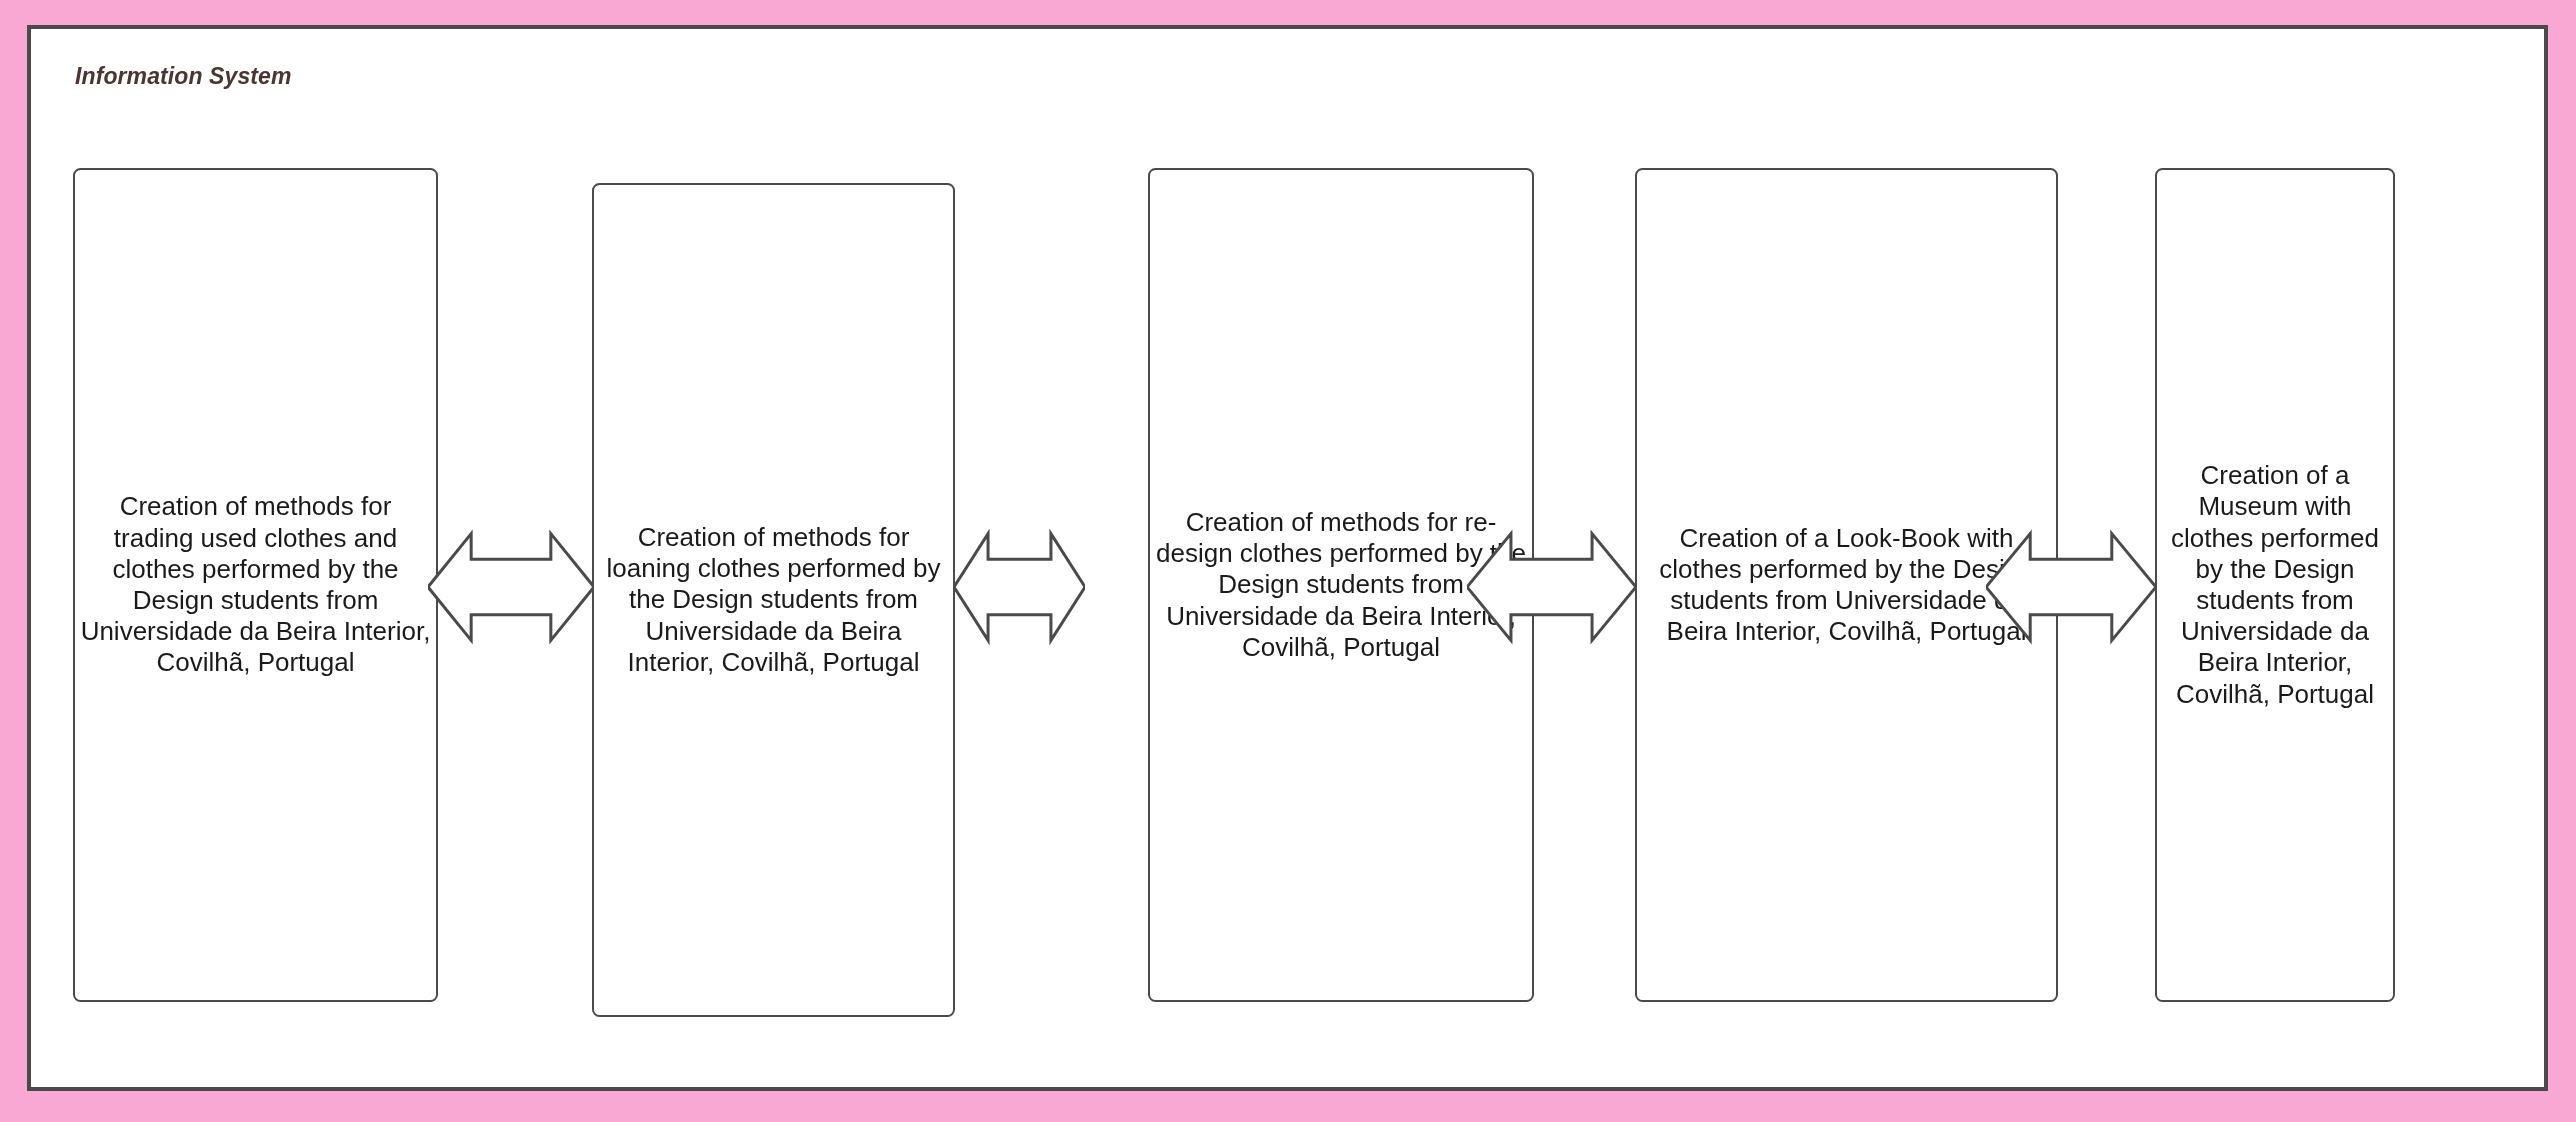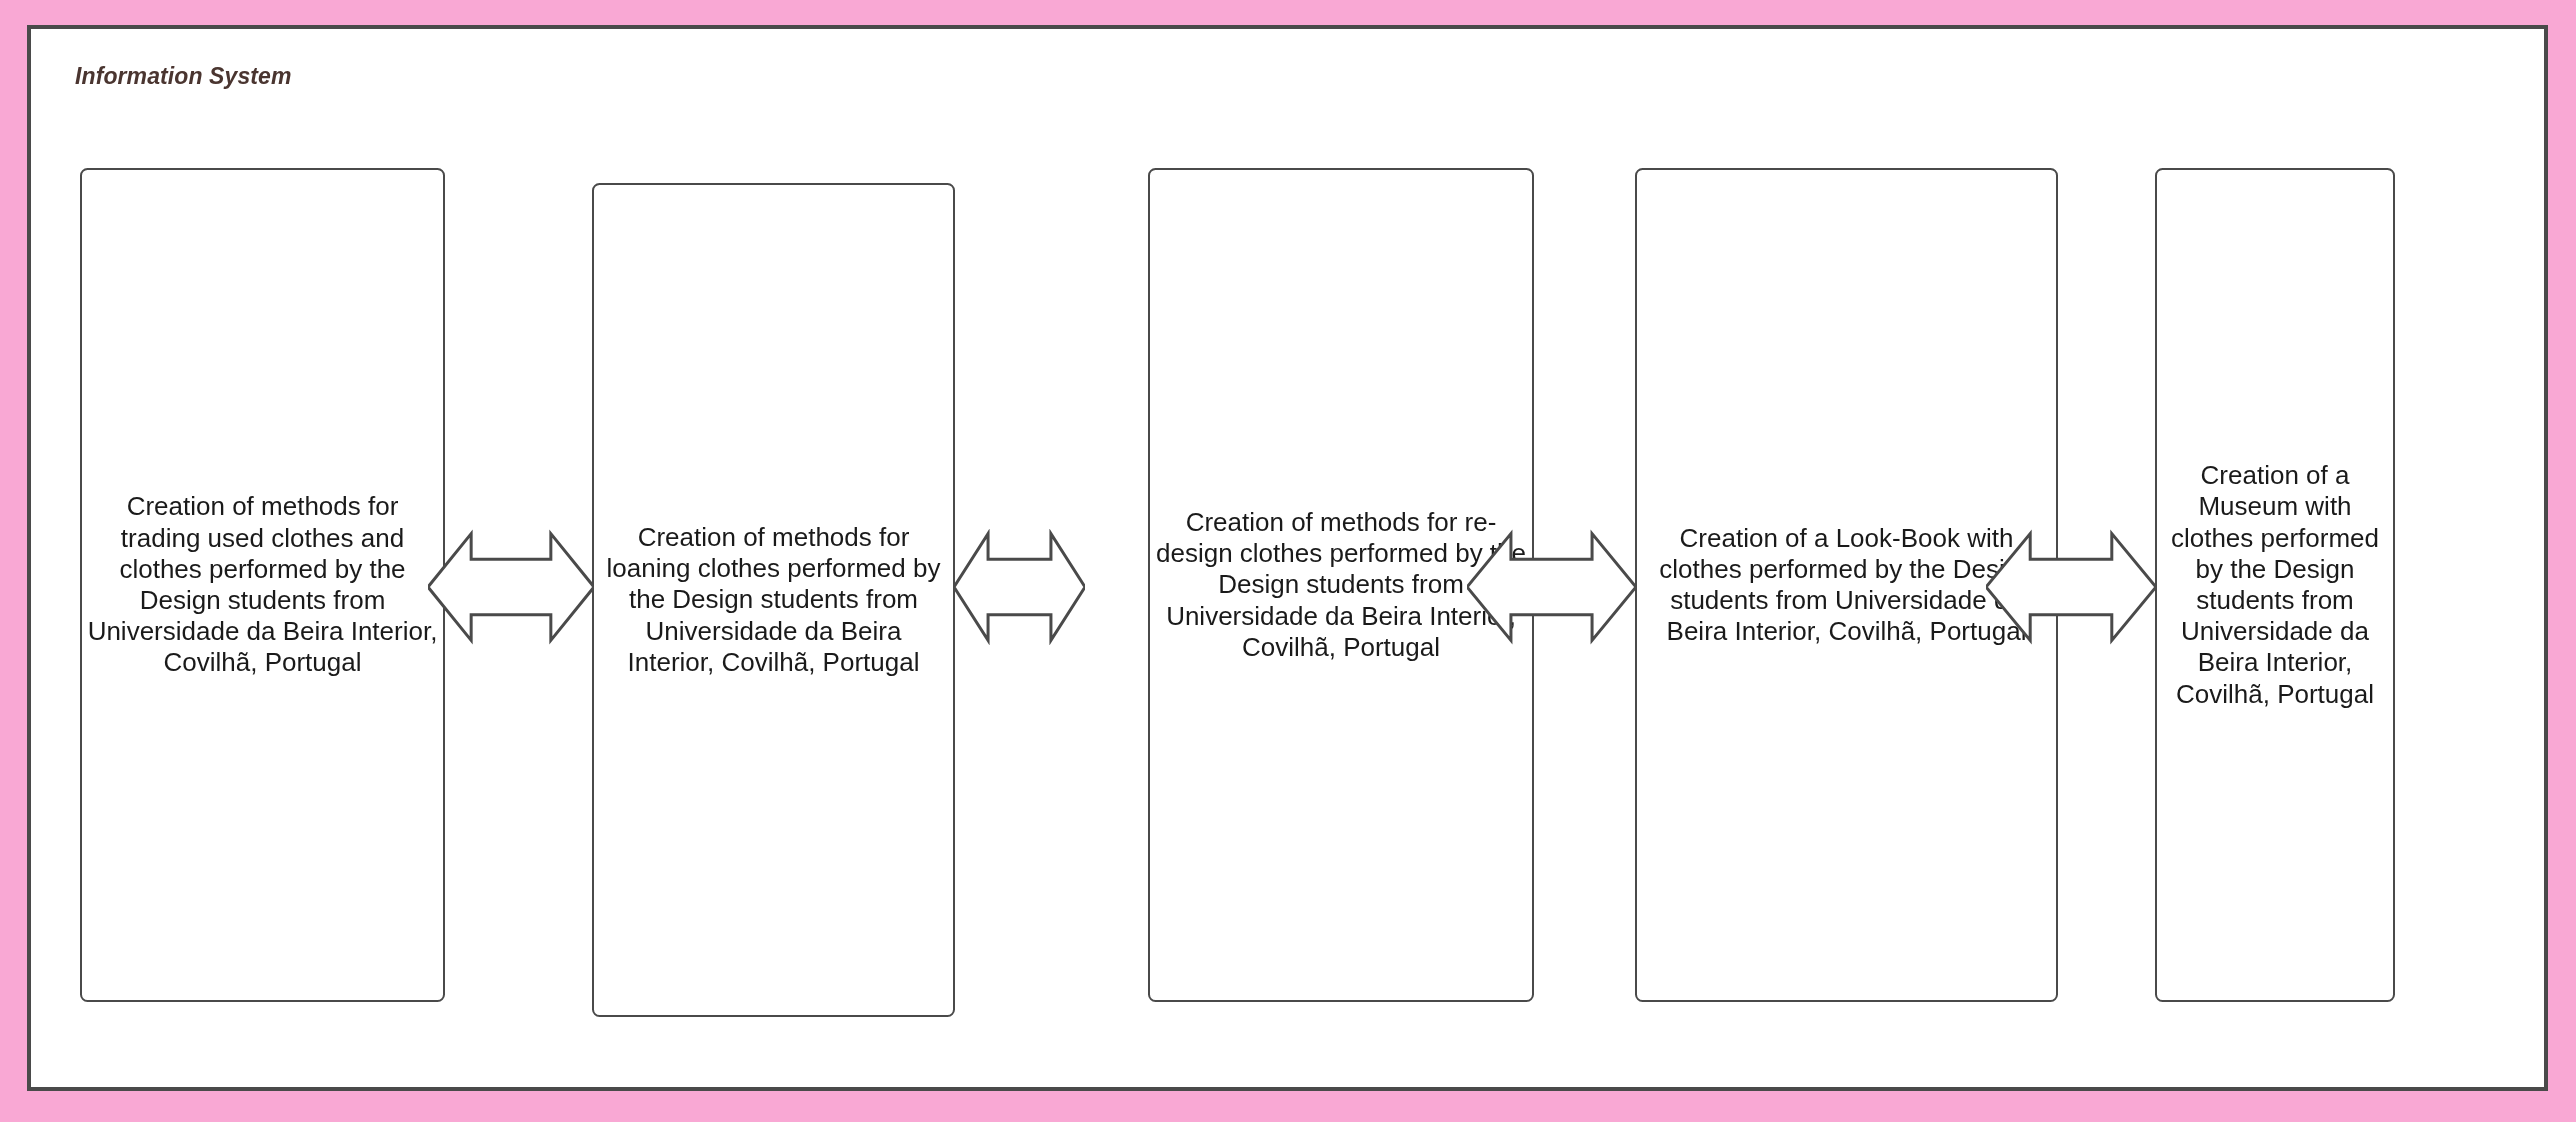--- a/index.html
+++ b/index.html
@@ -56,21 +56,21 @@
     padding: 6.8px 5.5px;
   }
   .process-text {
     font-size: 26px;
     line-height: 1.20;
     color: #1a1a1a;
     text-align: center;
     white-space: pre-line;
     width: 100%;
   }
-  .box-1 { left: 80px;   width: 365px; }
+  .box-1 { left: 73px;   width: 365px; }
   .box-2 { left: 592px;  width: 363px; margin-top: 15px; }
   .box-3 { left: 1148px; width: 386px; }
   .box-4 { left: 1635px; width: 423px; }
   .box-5 { left: 2155px; width: 240px; }
 
   
   .arrow-link {
     position: absolute;
     top: 529px;
     height: 116px;

